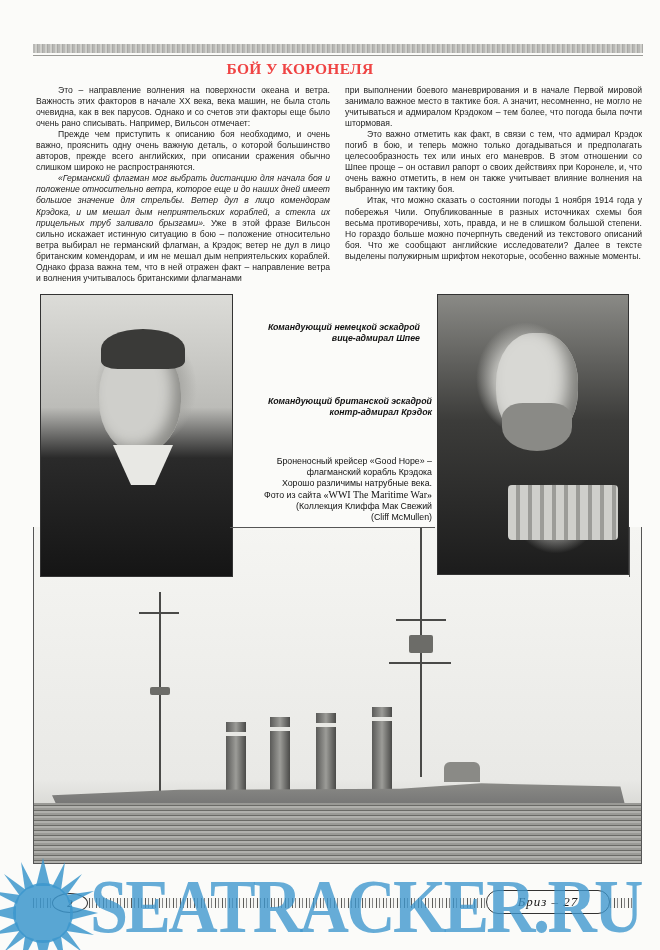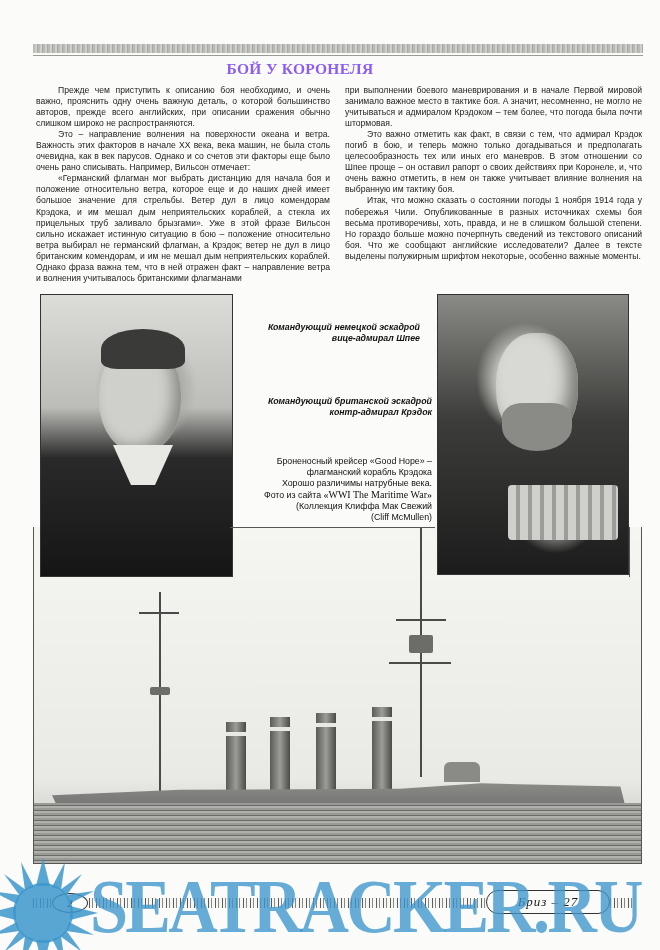--- a/index.html
+++ b/index.html
@@ -4,26 +4,26 @@
   <style>
     * { box-sizing: border-box; margin: 0; padding: 0; }
     html, body { width: 660px; height: 950px; background: #fbfbf9; overflow: hidden; }
     body { position: relative; font-family: "Liberation Sans", sans-serif; color: #1a1a1a; }
 
     .top-band { position: absolute; left: 33px; top: 44px; width: 610px; height: 9px;
       background: repeating-linear-gradient(90deg, #b9b9b6 0 2px, #cfcfcb 2px 4px, #a9a9a6 4px 5px); }
     .top-rule { position: absolute; left: 33px; top: 55px; width: 610px; height: 1px; background: #9a9a96; }
 
     .title { position: absolute; left: 0; top: 60px; width: 600px; text-align: center;
-      font-family: "Liberation Serif", serif; font-weight: bold; font-size: 15.5px; letter-spacing: 0.3px; color: #8b5cf6; }
+      font-family: "Liberation Serif", serif; font-weight: bold; font-size: 15.5px; letter-spacing: 0.3px; color: #ef4444; }
 
     .col { position: absolute; font-size: 8.6px; line-height: 11.05px; text-align: justify; color: #222; }
     .col p { margin: 0; }
     .col p.ind { text-indent: 22px; }
-    .col .it { }
+    .col .it { font-style: italic; }
     .col .bi { font-style: italic; font-weight: bold; }
     .col-left { left: 36px; top: 85px; width: 294px; }
     .col-right { left: 345px; top: 85px; width: 297px; }
 
     .photo { position: absolute; overflow: hidden; border: 1px solid #333; }
     .portrait-left { left: 40px; top: 294px; width: 193px; height: 283px;
       background: radial-gradient(ellipse 38% 30% at 55% 33%, #d8d8d4 0%, #a9a9a5 45%, transparent 70%),
                   linear-gradient(180deg, #dcdcd8 0%, #bcbcb8 40%, #2a2a2a 58%, #151515 100%); }
     .portrait-right { left: 437px; top: 294px; width: 192px; height: 281px;
       background: radial-gradient(ellipse 36% 28% at 46% 30%, #e4e4e0 0%, #b5b5b1 45%, transparent 72%),
@@ -65,22 +65,22 @@
     .sunburst { position: absolute; left: -12px; top: 858px; width: 110px; height: 110px; }
   </style>
 </head>
 <body>
 
 <div class="top-band"></div>
 <div class="top-rule"></div>
 <h1 class="title">БОЙ У КОРОНЕЛЯ</h1>
 
 <div class="col col-left">
+  <p class="ind">Это – направление волнения на поверхности океана и ветра. Важность этих факторов в начале XX века, века машин, не была столь очевидна, как в век парусов. Однако и со счетов эти факторы еще было очень рано списывать. Например, Вильсон отмечает:</p>
   <p class="ind">Прежде чем приступить к описанию боя необходимо, и очень важно, прояснить одну очень важную деталь, о которой большинство авторов, прежде всего английских, при описании сражения обычно слишком широко не распространяются.</p>
-  <p class="ind">Это – направление волнения на поверхности океана и ветра. Важность этих факторов в начале XX века, века машин, не была столь очевидна, как в век парусов. Однако и со счетов эти факторы еще было очень рано списывать. Например, Вильсон отмечает:</p>
   <p class="ind"><span class="it">«Германский флагман мог выбрать дистанцию для начала боя и положение относительно ветра, которое еще и до наших дней имеет большое значение для стрельбы. Ветер дул в лицо комендорам Крэдока, и им мешал дым неприятельских кораблей, а стекла их прицельных труб заливало брызгами».</span><span> Уже в этой фразе Вильсон сильно искажает истинную ситуацию в бою – положение относительно ветра выбирал не германский флагман, а Крэдок; ветер не дул в лицо британским комендорам, и им не мешал дым неприятельских кораблей. Однако фраза важна тем, что в ней отражен факт – направление ветра и волнения учитывалось британскими флагманами</span></p>
 </div>
 
 <div class="col col-right">
   <p>при выполнении боевого маневрирования и в начале Первой мировой занимало важное место в тактике боя. А значит, несомненно, не могло не учитываться и адмиралом Крэдоком – тем более, что погода была почти штормовая.</p>
   <p class="ind">Это важно отметить как факт, в связи с тем, что адмирал Крэдок погиб в бою, и теперь можно только догадываться и предполагать целесообразность тех или иных его маневров. В этом отношении со Шпее проще – он оставил рапорт о своих действиях при Коронеле, и, что очень важно отметить, в нем он также учитывает влияние волнения на выбранную им тактику боя.</p>
   <p class="ind">Итак, что можно сказать о состоянии погоды 1 ноября 1914 года у побережья Чили. Опубликованные в разных источниках схемы боя весьма противоречивы, хоть, правда, и не в слишком большой степени. Но гораздо больше можно почерпнуть сведений из текстового описаний боя. Что же сообщают английские исследователи? Далее в тексте выделены полужирным шрифтом некоторые, особенно важные моменты.</p>
 </div>
 
 <div class="ship-frame" title="armoured-cruiser-good-hope">

